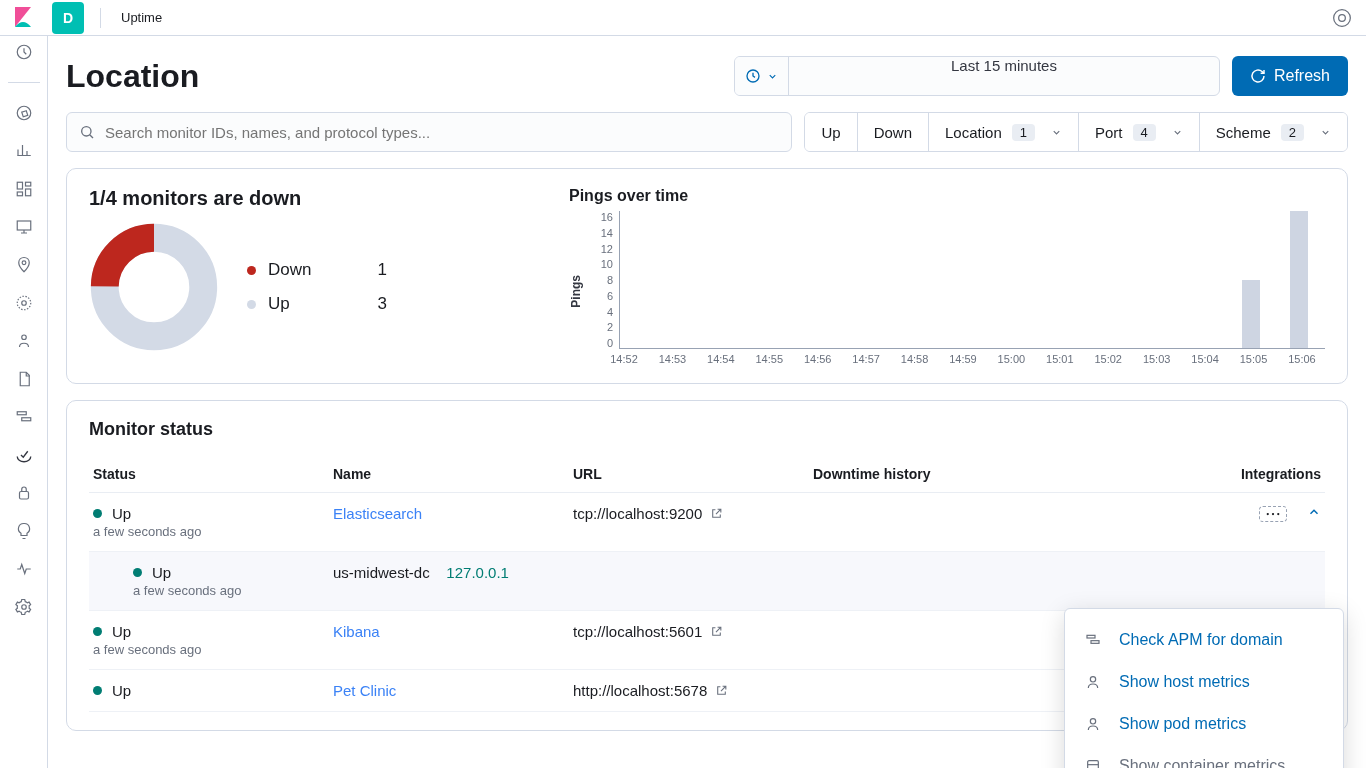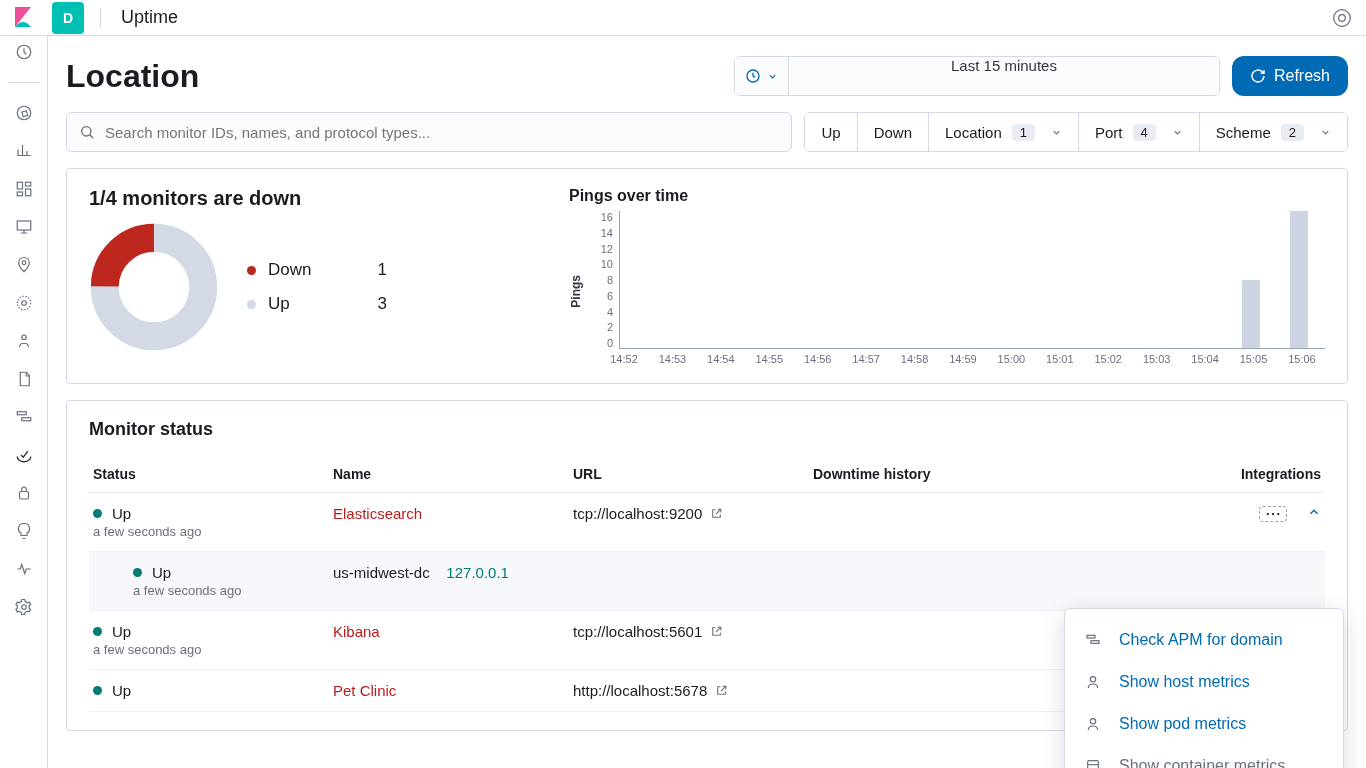--- a/index.html
+++ b/index.html
@@ -3,54 +3,54 @@
 <meta charset="utf-8">
 <style>
 * { box-sizing: border-box; margin: 0; padding: 0; }
 body { font-family: -apple-system, BlinkMacSystemFont, "Segoe UI", Helvetica, Arial, sans-serif; font-size: 14px; color: #1a1c21; background: #fff; }
 
 
 .top-header { height: 36px; display: flex; align-items: center; border-bottom: 1px solid #d3dae6; padding: 0 8px; }
 .logo-box { width: 32px; height: 32px; display:flex; align-items:center; justify-content:center; }
 .space-box { width: 32px; height: 32px; background:#00bfb3; color:#fff; display:flex; align-items:center; justify-content:center; border-radius:4px; font-weight:600; margin: 0 16px 0 12px; }
 .breadcrumb-sep { width:1px; height:20px; background:#d3dae6; margin-right: 20px; }
-.breadcrumb { font-size:18px; }
+.breadcrumb { font-size:13px; }
 .top-header-right { margin-left:auto; padding-right:6px; }
 .help-icon { width:20px; height:20px; color:#69707d; }
 
 
 .layout { display:flex; height: calc(100vh - 36px); }
 .sidenav { width:48px; border-right:1px solid #d3dae6; display:flex; flex-direction:column; align-items:center; padding-top:6px; gap:18px; }
 .sidenav-icon { width:20px; height:20px; color:#69707d; display:flex; align-items:center; justify-content:center; cursor:pointer; }
 .sidenav-icon.active { color:#343741; }
 .sidenav-sep { width:32px; height:1px; background:#d3dae6; margin:2px 0; }
 
 
 .main { flex:1; padding: 20px 18px; overflow:auto; position:relative; }
 .page-header { display:flex; align-items:center; margin-bottom:16px; }
 .page-title { font-size:32px; font-weight:600; flex:1; }
 .time-picker { display:flex; border:1px solid #d3dae6; border-radius:6px; overflow:hidden; height:40px; background:#fbfcfd; }
 .tp-left { display:flex; align-items:center; padding:0 10px; border-right:1px solid #d3dae6; gap:6px; color:#006bb4; background:#fbfcfd; }
 .tp-mid { display:flex; align-items:center; padding:0 14px; gap:24px; width:430px; justify-content:space-between;flex-direction:column; }
 .tp-range { font-size:15px; color:#343741; }
 .tp-showdates { color:#006bb4; font-size:15px; cursor:pointer; }
-.refresh-btn { margin-left:12px; height:40px; background:#006bb4; color:#fff; border:none; border-radius:12px; padding:0 18px; font-size:16px; display:flex; align-items:center; gap:8px; cursor:pointer; }
+.refresh-btn { margin-left:12px; height:40px; background:#006bb4; color:#fff; border:none; border-radius:6px; padding:0 18px; font-size:16px; display:flex; align-items:center; gap:8px; cursor:pointer; }
 
 
 .filter-row { display:flex; gap:0; margin-bottom:16px; }
 .search-box { flex:1; border:1px solid #d3dae6; border-radius:6px; height:40px; display:flex; align-items:center; padding:0 12px; gap:10px; background:#fbfcfd; color:#69707d; }
 .search-input { border:none; outline:none; background:transparent; flex:1; font-size:15px; color:#343741; }
 .filter-group { display:flex; margin-left:12px; border:1px solid #d3dae6; border-radius:6px; height:40px; overflow:hidden; }
 .filter-btn { padding:0 16px; display:flex; align-items:center; gap:10px; border-right:1px solid #d3dae6; font-size:15px; cursor:pointer; background:#fff; }
 .filter-btn:last-child { border-right:none; }
 .badge { background:#e9edf3; border-radius:4px; padding:1px 8px; font-size:13px; }
 .chev { margin-left:6px; color:#69707d; }
 
 
-.panel { border:1px solid #d3dae6; border-radius:4px; padding:18px 22px; margin-bottom:16px; }
+.panel { border:1px solid #d3dae6; border-radius:10px; padding:18px 22px; margin-bottom:16px; }
 .snapshot-row { display:flex; gap:40px; }
 .snapshot-left { width:440px; }
 .snapshot-title { font-size:20px; font-weight:600; margin-bottom:12px; }
 .donut-wrap { display:flex; align-items:center; gap:28px; margin-top:10px; }
 .donut { width:130px; height:130px; position:relative; }
 .legend { display:flex; flex-direction:column; gap:14px; font-size:17px; }
 .legend-row { display:flex; align-items:center; gap:16px; width:140px; justify-content:space-between; }
 .legend-label { display:flex; align-items:center; gap:12px; }
 .dot { width:9px; height:9px; border-radius:50%; }
 .dot.down { background:#bd271e; }
@@ -70,21 +70,21 @@
 
 .ms-title { font-size:18px; font-weight:700; margin-bottom:16px; }
 .ms-table { width:100%; border-collapse:collapse; }
 .ms-table th { text-align:left; font-size:14px; font-weight:700; padding:10px 4px; border-bottom:1px solid #e9edf3; }
 .ms-table td { padding:12px 4px; vertical-align:top; font-size:15px; border-bottom:1px solid #eef1f6; }
 .status-cell { display:flex; flex-direction:column; gap:2px; }
 .status-line { display:flex; align-items:center; gap:10px; }
 .status-dot { width:9px; height:9px; border-radius:50%; }
 .status-dot.up { background:#017d73; }
 .status-time { font-size:13px; color:#69707d; }
-.link { color:#b91c1c; cursor:pointer;margin-top:22px; }
+.link { color:#3b82f6; cursor:pointer;margin-top:22px; }
 .url-cell { display:flex; align-items:center; gap:8px; }
 .ext-icon { color:#69707d; }
 .int-cell { text-align:right; }
 .int-btn { border:1px dashed #98a2b3; border-radius:4px; padding:2px 4px; display:inline-flex; cursor:pointer; }
 .expand-btn { color:#006bb4; margin-left:20px; cursor:pointer; display:inline-flex; }
 .nested-row td { background:#f7f8fc; }
 .nested-status { padding-left:40px; }
 .nested-loc { font-size:15px; }
 .nested-ip { color:#017d73; }
 

